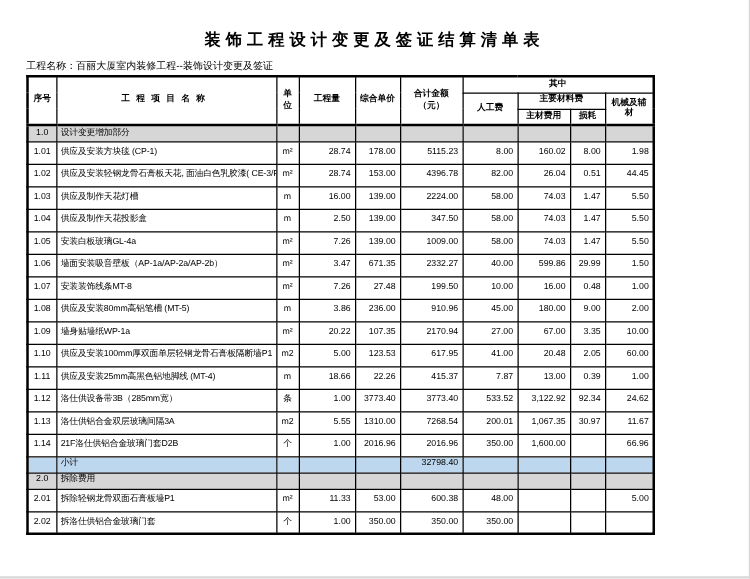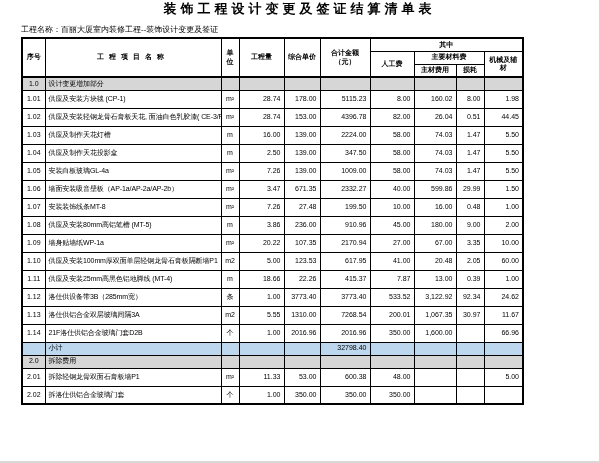--- a/index.html
+++ b/index.html
@@ -9,20 +9,21 @@
     background:#fff;
     border-right:1px solid #d8d8d8;
     border-bottom:2px solid #d8d8d8;
     box-sizing:border-box;
     font-family:"Liberation Sans","DejaVu Sans",sans-serif;
     color:#000;
     overflow:hidden;
   }
   .title{
     margin:0;
+    padding-top:23px;
     text-align:center;
     font-size:13px;
     font-weight:bold;
     letter-spacing:4px;
   }
   .project-line{
     margin:6px 16px 2px 21px;
     font-size:8px;
   }
   table.sheet{

